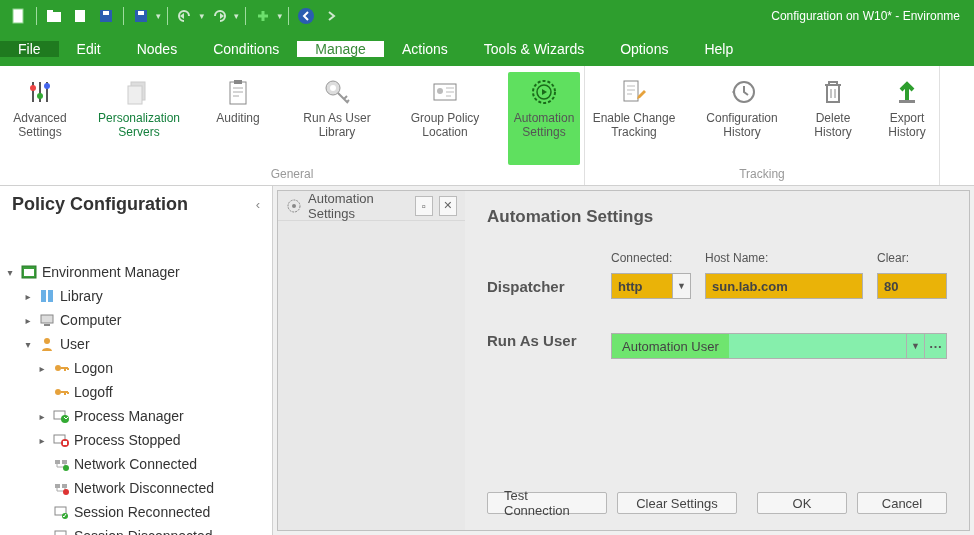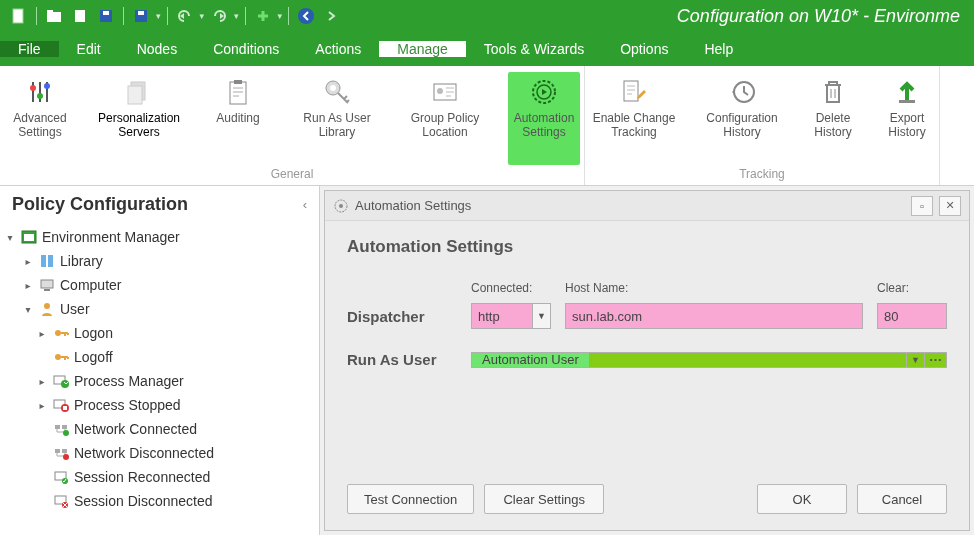--- a/index.html
+++ b/index.html
@@ -2,79 +2,79 @@
 <html><head>
 <meta charset="utf-8">
 <style>
   * { box-sizing: border-box; margin: 0; padding: 0; font-family: 'Segoe UI', Arial, sans-serif; }
   body { width: 974px; height: 535px; overflow: hidden; background: #fff; font-size: 13px; color: #444; }
   
   
   .qat { height: 32px; background: #2e9e2e; display: flex; align-items: center; padding: 0 8px; gap: 4px; }
   .qat-btn { width: 22px; height: 22px; display: flex; align-items: center; justify-content: center; cursor: pointer; }
   .qat-sep { width: 1px; height: 18px; background: #9edc9e; margin: 0 2px; }
-  .qat-title { margin-left: auto; color: #fff; font-size: 18px; padding-right: 6px; white-space: nowrap; font-style: italic; }
+  .qat-title { margin-left: auto; color: #fff; font-size: 12px; padding-right: 6px; white-space: nowrap; }
   
   
   .menubar { height: 34px; background: #2e9e2e; display: flex; align-items: center; }
   .menu-item { padding: 0 18px; display: flex; align-items: center; color: #fff; cursor: pointer; font-size: 14px; }
   .menu-item.file { background: #1f7a1f; }
   .menu-item.active { background: #fff; color: #3a8a3a; }
   
   
   .ribbon { height: 120px; background: #fff; border-bottom: 1px solid #d0d0d0; display: flex; overflow: hidden; }
   .ribbon-group { display: flex; flex-direction: column; border-right: 1px solid #e0e0e0; padding: 6px 4px 2px; }
   .ribbon-group-items { display: flex; flex: 1; gap: 18px; }
   .ribbon-group-label { text-align: center; color: #999; font-size: 12px; padding: 2px 0; }
   .ribbon-btn { width: 72px; display: flex; flex-direction: column; align-items: center; justify-content: flex-start; padding: 4px 2px; cursor: pointer; text-align: center; font-size: 12px; color: #555; gap: 4px; border-radius: 2px; }
   .ribbon-btn.wide { width: 90px; }
   .ribbon-btn.narrow { width: 56px; }
-  .ribbon-btn.disabled { color: #000000; cursor: default; }
+  .ribbon-btn.disabled { color: #15803d; cursor: default; }
   .ribbon-btn.active { background: #5fe05f; }
   .ribbon-btn .ic { width: 32px; height: 32px; display:flex; align-items:center; justify-content:center; }
   .ribbon-btn .lbl { line-height: 1.15; }
   
   
   .content { display: flex; height: calc(535px - 32px - 34px - 120px); }
   
   
-  .sidebar { width: 320px; border-right: 1px solid #d0d0d0; display:flex; flex-direction:column; overflow:hidden; }
+  .sidebar { width: 273px; border-right: 1px solid #d0d0d0; display:flex; flex-direction:column; overflow:hidden;gap:35px; }
   .sidebar-header { display:flex; align-items:center; justify-content:space-between; padding: 8px 12px; }
   .sidebar-header h2 { font-size: 18px; font-weight: bold; color:#333; }
   .tree { padding: 2px 4px; overflow-y:auto; flex:1; }
   .tree-row { display:flex; align-items:center; height:24px; gap:4px; cursor:pointer; white-space:nowrap; }
   .tog { width:12px; text-align:center; color:#666; font-size:10px; cursor:pointer; }
   .tog.blank { visibility:hidden; }
   .ind { display:inline-block; }
   .tic { width:18px; height:18px; display:flex; align-items:center; justify-content:center; }
   .tlbl { font-size:14px; color:#333; }
   
   
   .panel-wrap { flex:1; background:#f0f0f0; padding:4px; }
-  .dialog { background:#e8e8e8; border:1px solid #c0c0c0; height:100%; display:flex; flex-direction:column; }
+  .dialog { background:#e8e8e8; border:1px solid #c0c0c0; height:100%; display:flex; flex-direction:row; }
   .dlg-titlebar { height:30px; display:flex; align-items:center; padding:0 8px; gap:6px; border-bottom:1px solid #d8d8d8; }
   .dlg-titlebar .ttl { font-size:13px; color:#555; }
   .dlg-titlebar .spacer { flex:1; }
   .dlg-ctrl { width:22px; height:20px; border:1px solid #bbb; background:#f8f8f8; display:flex; align-items:center; justify-content:center; cursor:pointer; font-size:11px; color:#666; }
   .dlg-body { flex:1; background:#ececec; padding:16px 22px; display:flex; flex-direction:column; }
   .dlg-body h3 { font-size:17px; font-weight:bold; color:#555; margin-bottom:24px; }
   .form-grid { display:grid; grid-template-columns: 110px 80px 1fr 70px; gap:8px 14px; align-items:center; }
   .small-lbl { font-size:12px; color:#555; }
   .row-lbl { font-size:15px; font-weight:bold; color:#555; }
   .combo, .tbox { height:26px; border:1px solid #b0b0b0; background:#fff; padding:0 6px; font-size:13px; display:flex; align-items:center; position:relative; }
-  .combo.hl, .tbox.hl { background:#f9a8d4; }
+  .combo.hl, .tbox.hl { background:#eab308;font-weight:bold; }
   .combo .dd { position:absolute; right:0; top:0; bottom:0; width:18px; border-left:1px solid #b0b0b0; background:#f4f4f4; display:flex; align-items:center; justify-content:center; font-size:9px; color:#555; cursor:pointer;}
   .run-row { margin-top:22px; display:flex; align-items:center; gap:14px; }
-  .run-field { flex:1; height:16px; border:1px solid #b0b0b0; background:#84cc16; position:relative; display:flex; align-items:center; }
+  .run-field { flex:1; height:26px; border:1px solid #b0b0b0; background:#86efac; position:relative; display:flex; align-items:center;margin-top:12px; }
   .run-field .val { background:#6fe56f; height:100%; display:flex; align-items:center; padding:0 10px; font-size:13px; }
   .run-field .dd { position:absolute; right:22px; top:0; bottom:0; width:18px; border-left:1px solid #b0b0b0; display:flex; align-items:center; justify-content:center; font-size:9px; color:#555; cursor:pointer;}
   .run-field .ell { position:absolute; right:0; top:0; bottom:0; width:22px; border-left:1px solid #b0b0b0; display:flex; align-items:center; justify-content:center; cursor:pointer; font-weight:bold; color:#555;}
   .dlg-buttons { margin-top:auto; display:flex; gap:10px; padding-top:20px; }
   .dlg-buttons .gap { flex:1; }
-  .btn { height:30px; min-width:90px; padding:0 16px; background:#f6f6f6; border:1px solid #b8b8b8; border-radius:2px; cursor:pointer; font-size:13px; color:#444; display:flex; align-items:center; justify-content:center; }
+  .btn { height:22px; min-width:90px; padding:0 16px; background:#f6f6f6; border:1px solid #b8b8b8; border-radius:2px; cursor:pointer; font-size:13px; color:#444; display:flex; align-items:center; justify-content:center; }
   .btn.wide { min-width:120px; }
   
   svg { display:block; }
 </style>
 </head>
 <body>
 
 <div class="qat">
   <div class="qat-btn">
       <svg width="16" height="16">
@@ -142,22 +142,22 @@
       </svg>
     </div>
   <div class="qat-title">Configuration on W10* - Environme</div>
 </div>
 
 <div class="menubar">
   <div class="menu-item file">File</div>
   <div class="menu-item">Edit</div>
   <div class="menu-item">Nodes</div>
   <div class="menu-item">Conditions</div>
+  <div class="menu-item active">Manage</div>
   <div class="menu-item">Actions</div>
-  <div class="menu-item active">Manage</div>
   <div class="menu-item">Tools &amp; Wizards</div>
   <div class="menu-item">Options</div>
   <div class="menu-item">Help</div>
 </div>
 
 <div class="ribbon">
   <div class="ribbon-group">
     <div class="ribbon-group-items">
       <div class="ribbon-btn">
         <span class="ic">

